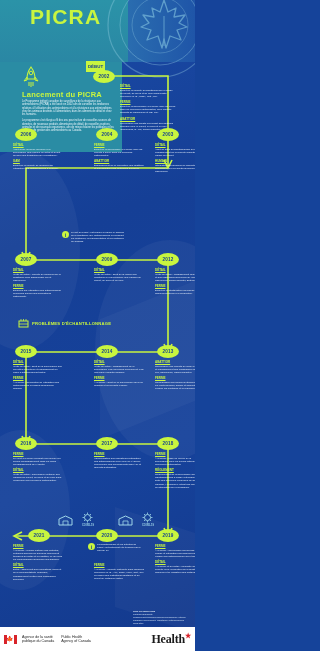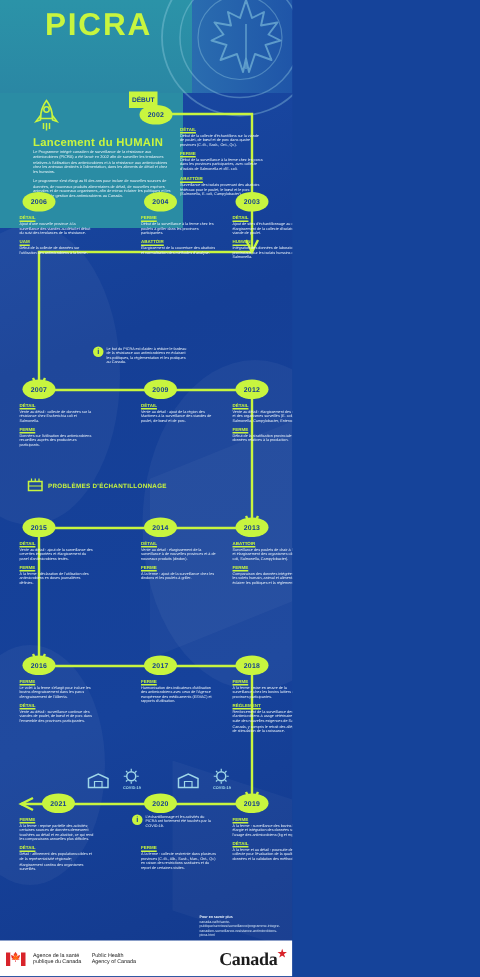--- a/index.html
+++ b/index.html
@@ -127,21 +127,21 @@
     <div class="title">PICRA</div>
   </div>
 
   <div class="launch-wrap">
     <svg class="rocket-ico" width="18" height="22" viewBox="0 0 18 22">
       <path d="M9 1 C12 5 13 9 13 13 L5 13 C5 9 6 5 9 1 Z" fill="none" stroke="#c8f53f" stroke-width="1.1"></path>
       <circle cx="9" cy="7" r="1.8" fill="none" stroke="#c8f53f" stroke-width="1"></circle>
       <path d="M5 11 L2 15 L5 14 Z M13 11 L16 15 L13 14 Z" fill="none" stroke="#c8f53f" stroke-width="1"></path>
       <path d="M7 16 L7 20 M9 16 L9 21 M11 16 L11 20" stroke="#c8f53f" stroke-width="1"></path>
     </svg>
-    <div class="launch-h">Lancement du HUMAIN</div>
+    <div class="launch-h">Lancement du PICRA</div>
     <div class="launch-p">
       <p>Le Programme intégré canadien de surveillance de la résistance aux antimicrobiens (PICRA) a été lancé en 2002 afin de surveiller les tendances relatives à l'utilisation des antimicrobiens et à la résistance aux antimicrobiens chez les animaux destinés à l'alimentation, dans les aliments de détail et chez les humains.</p>
       <p>Le programme s'est élargi au fil des ans pour inclure de nouvelles sources de données, de nouveaux produits alimentaires de détail, de nouvelles espèces animales et de nouveaux organismes, afin de mieux éclairer les politiques et les pratiques de gestion des antimicrobiens au Canada.</p>
     </div>
   </div>
 
   <svg class="tl" viewBox="0 0 195 651">
     <path d="M104 76 L168 76 L168 168"></path>
     <path d="M168 168 L26 168 L26 260"></path>
     <path d="M26 260 L168 260 L168 352"></path>
@@ -409,16 +409,16 @@
       <div class="bar"></div>
     </div>
     <div class="fr-txt">
       <div>Agence de la santé</div>
       <div>publique du Canada</div>
     </div>
     <div class="en-txt">
       <div>Public Health</div>
       <div>Agency of Canada</div>
     </div>
-    <div class="wordmark"><span>Canada</span><sup>★</sup></div>
+    <div class="wordmark"><span>Health</span><sup>★</sup></div>
   </div>
 
 </div>
 
 </body></html>

